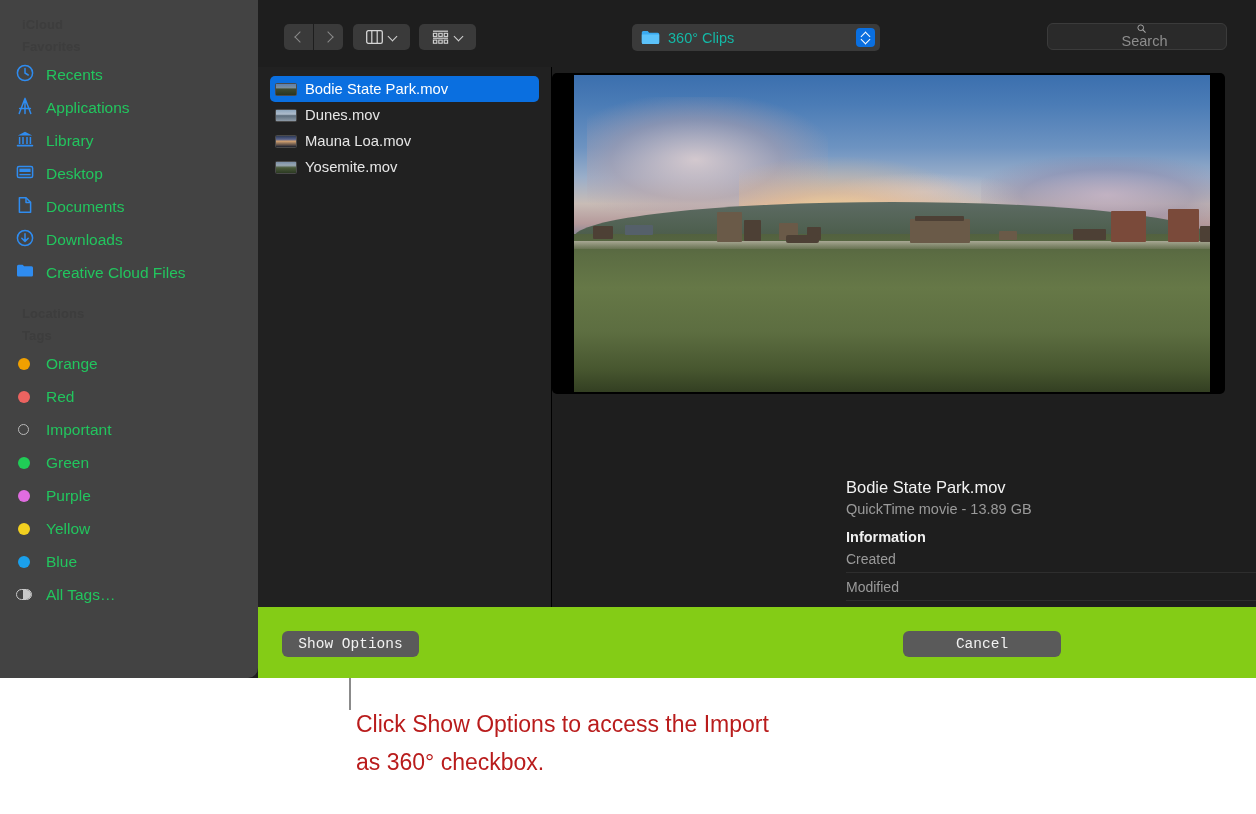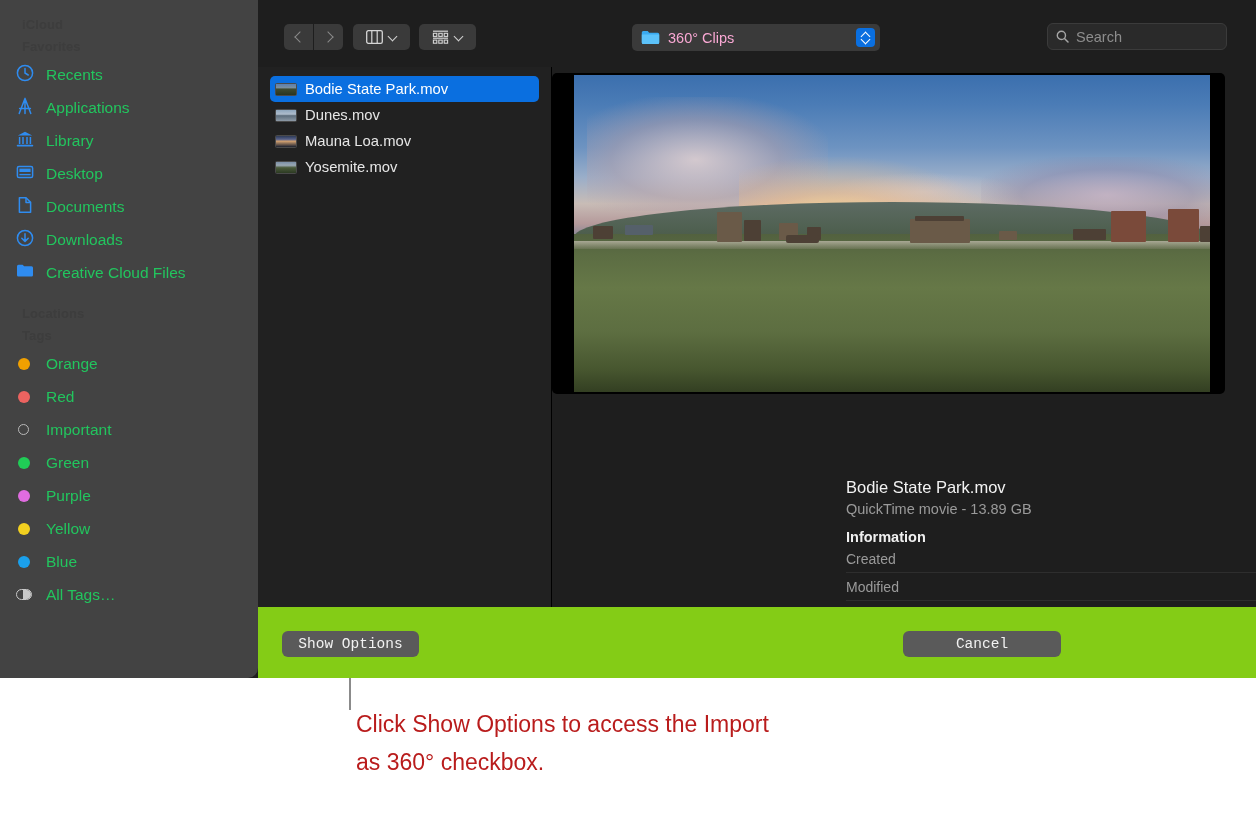--- a/index.html
+++ b/index.html
@@ -88,37 +88,37 @@
     border-left:none;border-bottom:1.7px solid #8a8a8a;border-right:1.7px solid #8a8a8a;
     transform:rotate(-45deg);left:0px;
   }
 
   #path-popup{
     position:absolute;left:374px;top:24px;width:248px;height:27px;
     background:#3a3a3a;border-radius:5px;display:flex;align-items:center;
     padding:0 4px 0 9px;box-sizing:border-box;cursor:default;
   }
   #path-popup .plabel{
-    font-size:14.5px;color:#f9a8d4;margin-left:8px;flex:1;white-space:nowrap;
+    font-size:14.5px;color:#14b8a6;margin-left:8px;flex:1;white-space:nowrap;
   }
   .popup-stepper{
     width:19px;height:19px;border-radius:4px;background:#0a6fe0;
     position:relative;margin-right:1px;
   }
   .popup-stepper:before,.popup-stepper:after{
     content:"";position:absolute;left:6px;width:6px;height:6px;
     border-left:1.6px solid #fff;border-top:1.6px solid #fff;
   }
   .popup-stepper:before{top:5px;transform:rotate(45deg);}
   .popup-stepper:after{top:8px;transform:rotate(-135deg);}
 
   #search-field{
     position:absolute;left:789px;top:23px;width:180px;height:27px;
     background:#2a2a2a;border:1px solid #3b3b3b;border-radius:6px;
-    box-sizing:border-box;display:flex;align-items:center;padding-left:8px;
+    box-sizing:border-box;display:flex;align-items:center;padding-left:8px;flex-direction:column;
   }
   #search-field .sph{font-size:14.5px;color:#8d8d8d;margin-left:7px;}
 
   
   #filelist{
     position:absolute;left:0;top:67px;width:293px;height:540px;
     background:#212121;border-right:1px solid #000;overflow:hidden;
   }
   .frow{
     display:flex;align-items:center;height:26px;margin:0 12px;

